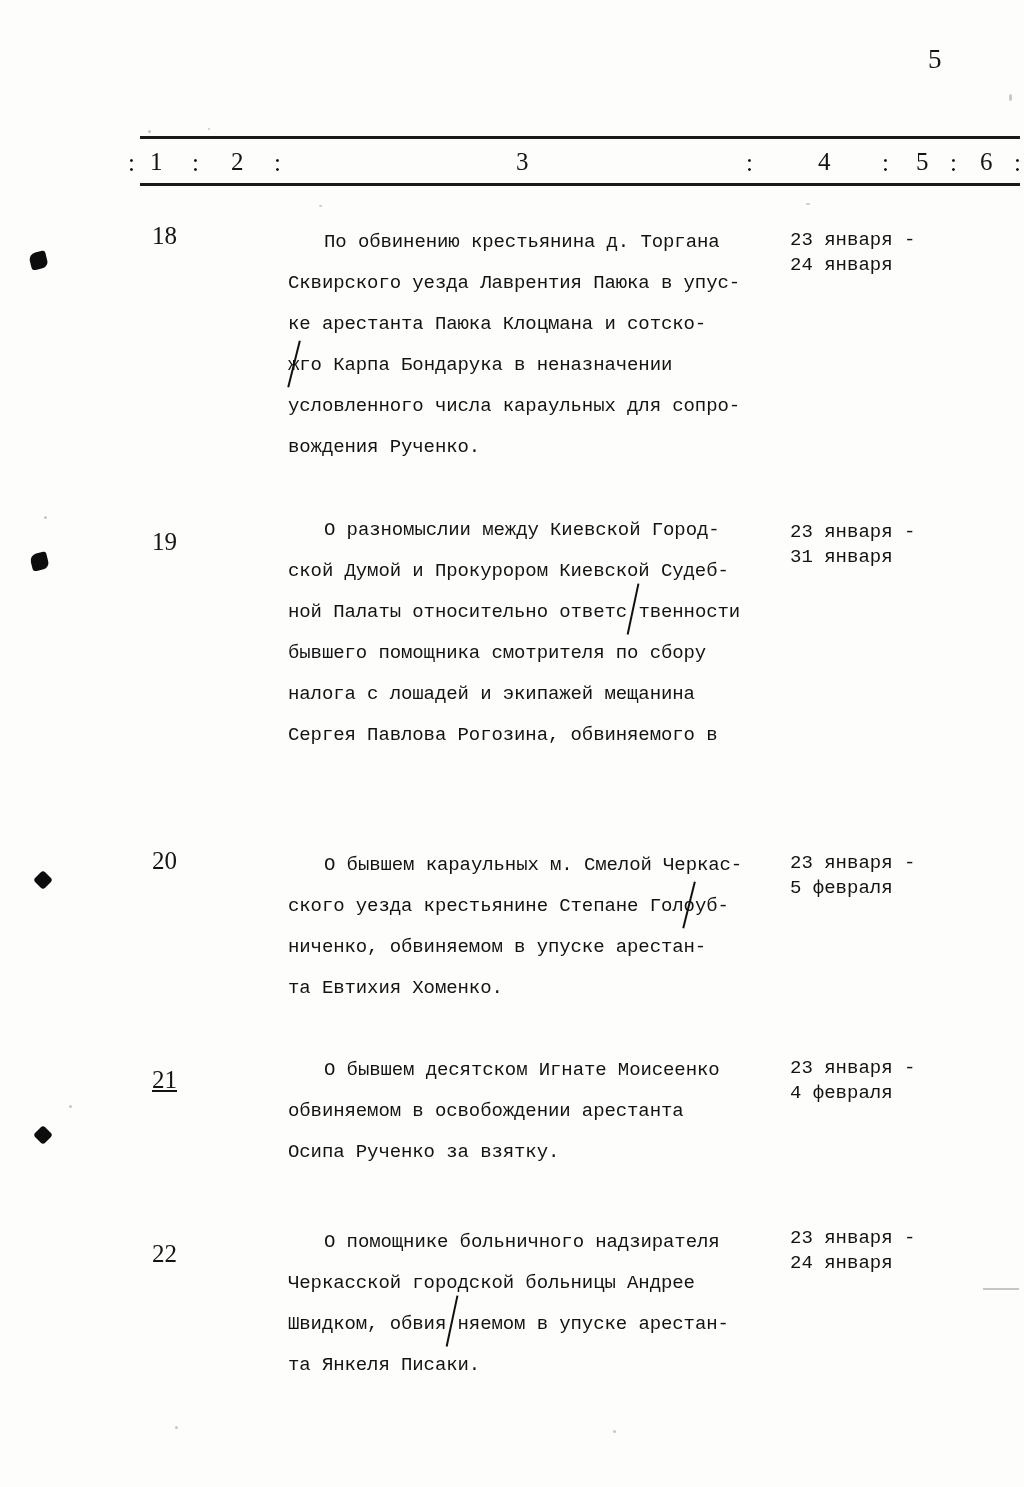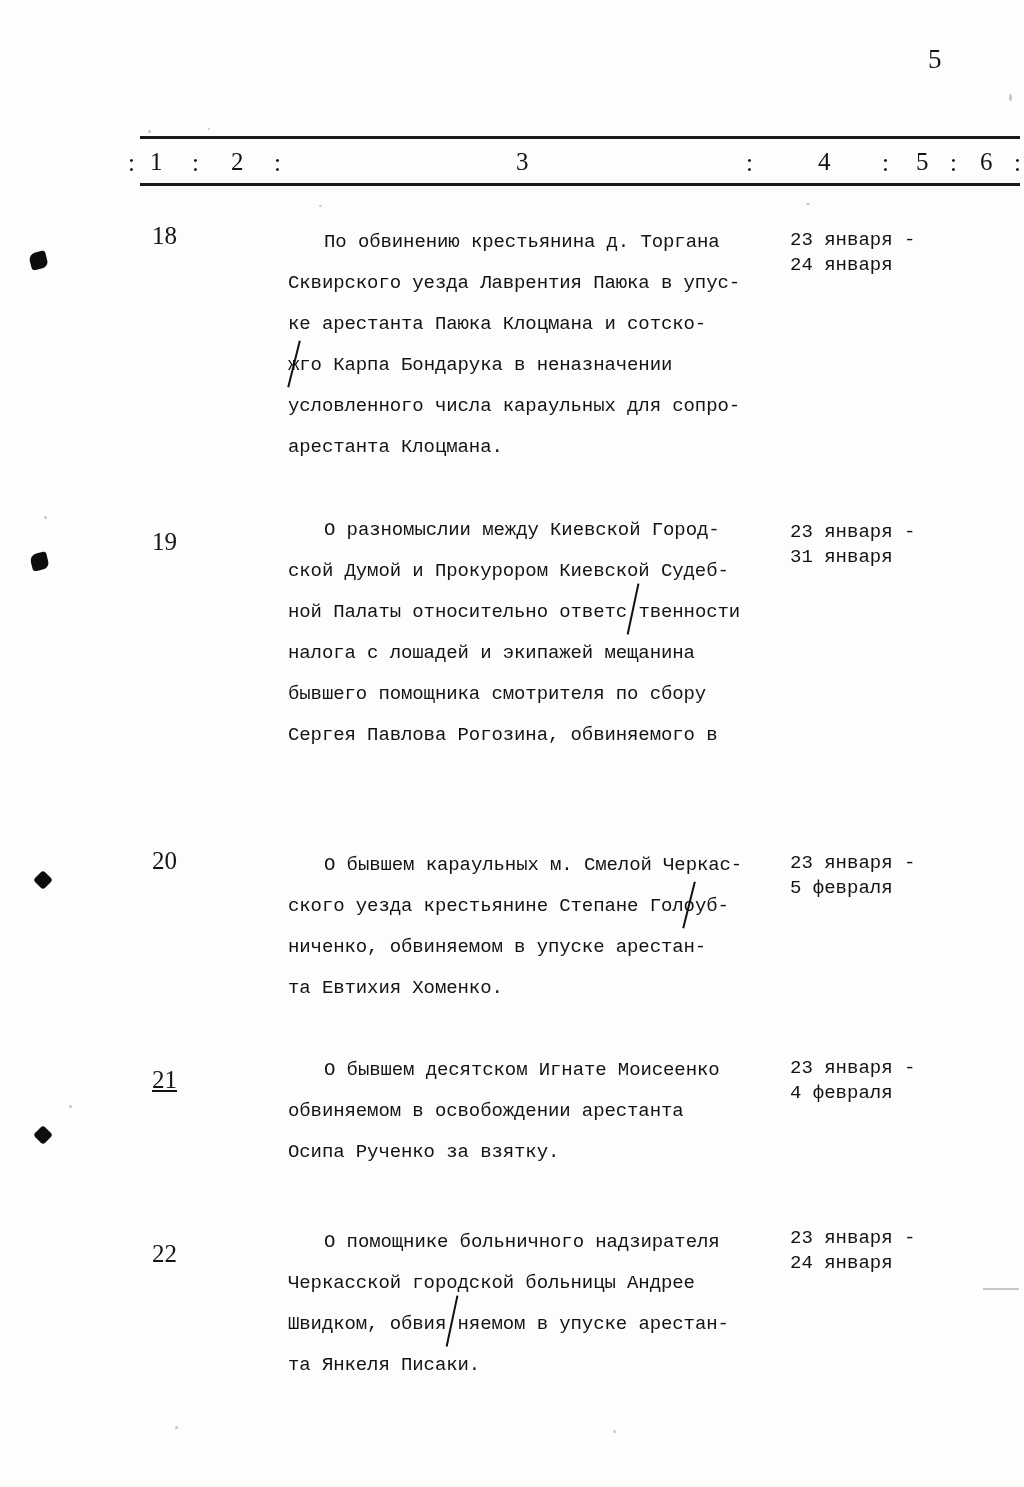--- a/index.html
+++ b/index.html
@@ -192,36 +192,36 @@
   </div>
 
   <div class="entry" style="top:222px;">
     <div class="entry-num">18</div>
     <div class="entry-body">
       <div class="entry-line indent">По обвинению крестьянина д. Торгана</div>
       <div class="entry-line">Сквирского уезда Лаврентия Паюка в упус-</div>
       <div class="entry-line">ке арестанта Паюка Клоцмана и сотско-</div>
       <div class="entry-line"><span class="struck">ж</span><span>го Карпа Бондарука в неназначении</span></div>
       <div class="entry-line">условленного числа караульных для сопро-</div>
-      <div class="entry-line">арестанта Клоцмана.</div>
+      <div class="entry-line">вождения Рученко.</div>
     </div>
     <div class="entry-dates" style="top:6px;">
       <div class="date-line">23 января -</div>
       <div class="date-line">24 января</div>
     </div>
   </div>
 
   <div class="entry" style="top:510px;">
     <div class="entry-num" style="top:18px;">19</div>
     <div class="entry-body">
       <div class="entry-line indent">О разномыслии между Киевской Город-</div>
       <div class="entry-line">ской Думой и Прокурором Киевской Судеб-</div>
       <div class="entry-line"><span>ной Палаты относительно ответс</span><span class="inserted">&nbsp;</span><span>твенности</span></div>
+      <div class="entry-line">бывшего помощника смотрителя по сбору</div>
       <div class="entry-line">налога с лошадей и экипажей мещанина</div>
-      <div class="entry-line">бывшего помощника смотрителя по сбору</div>
       <div class="entry-line">Сергея Павлова Рогозина, обвиняемого в</div>
     </div>
     <div class="entry-dates" style="top:10px;">
       <div class="date-line">23 января -</div>
       <div class="date-line">31 января</div>
     </div>
   </div>
 
   <div class="entry" style="top:845px;">
     <div class="entry-num" style="top:2px;">20</div>

